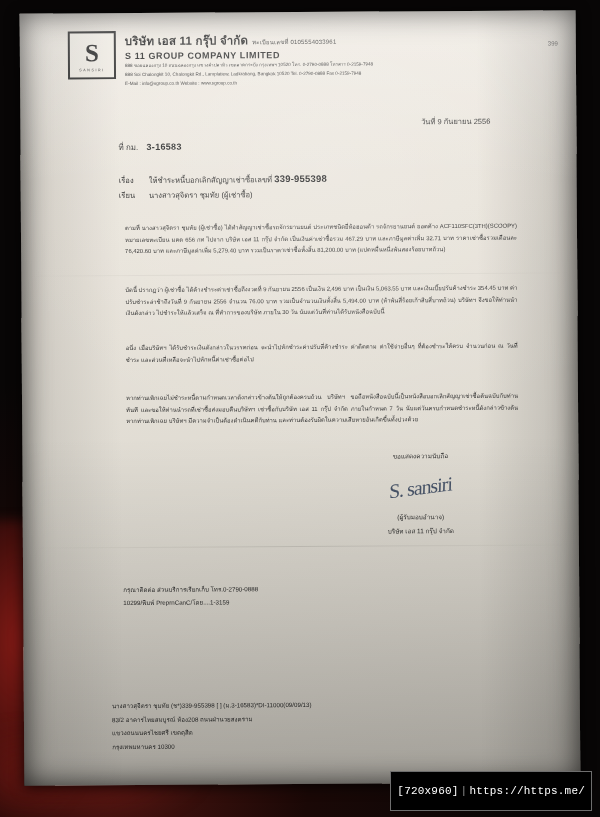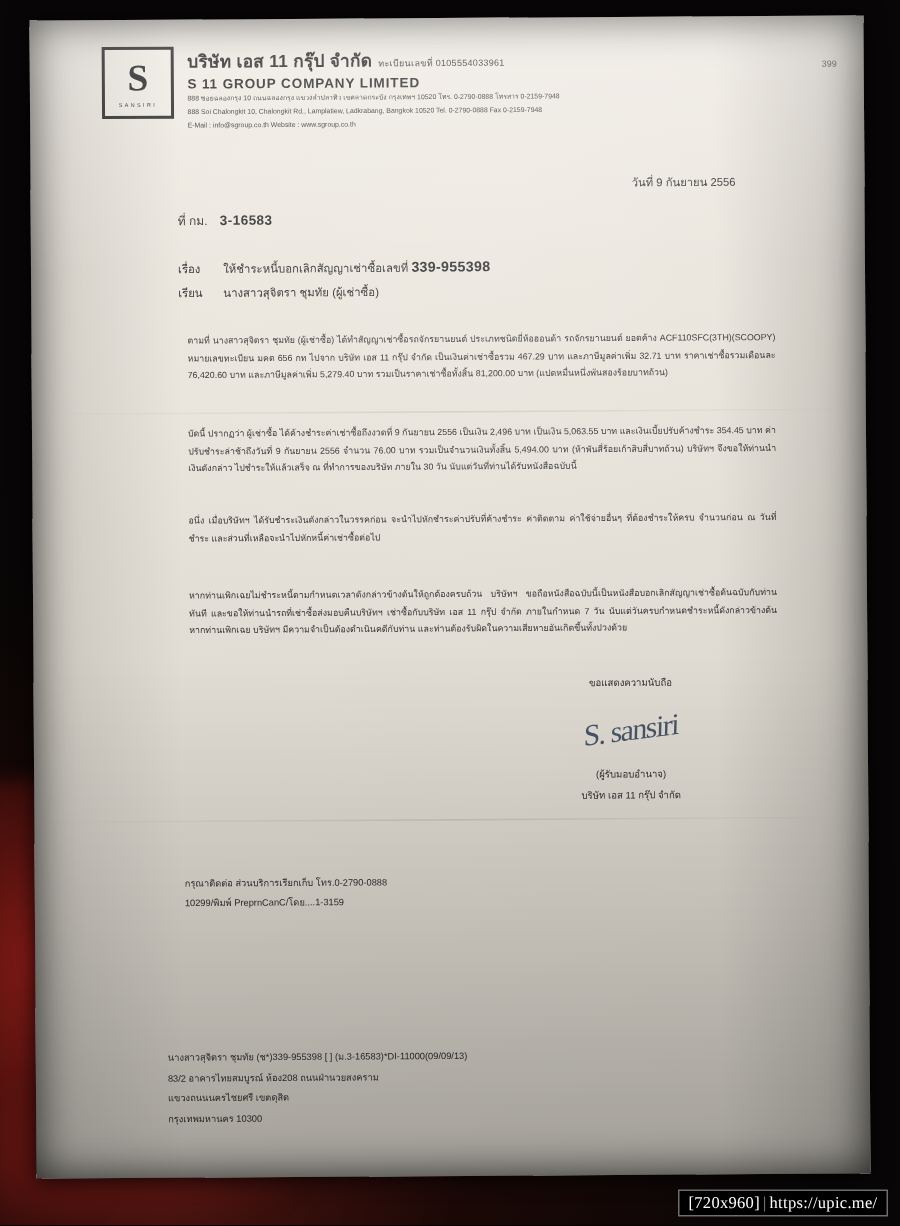--- a/index.html
+++ b/index.html
@@ -236,24 +236,24 @@
 
   
   .badge {
     position: absolute;
     right: 8px;
     bottom: 6px;
     display: flex;
     align-items: flex-start;
     background: #000;
     border: 1px solid #6e6e6e;
-    padding: 2px 6px;
+    padding: 13px 6px;
     font-size: 11px;
     color: #ffffff;
-    font-family: Liberation Serif, serif;
+    font-family: Liberation Mono, monospace;
     letter-spacing: .2px;
   }
   .badge .dim { color: #ffffff; }
   .badge .sep { color: #8f8f8f; margin: 0 2px; }
   .badge .url { color: #ffffff; }
 </style>
 </head>
 <body>
 
 <div class="screen">
@@ -327,15 +327,15 @@
         <div>แขวงถนนนครไชยศรี เขตดุสิต</div>
         <div>กรุงเทพมหานคร 10300</div>
       </div>
 
     </div>
   </div>
 
   <div class="badge">
     <span class="dim">[720x960]</span>
     <span class="sep">|</span>
-    <span class="url">https://upic.me/</span>
+    <span class="url">https://https.me/</span>
   </div>
 </div>
 
 </body></html>

